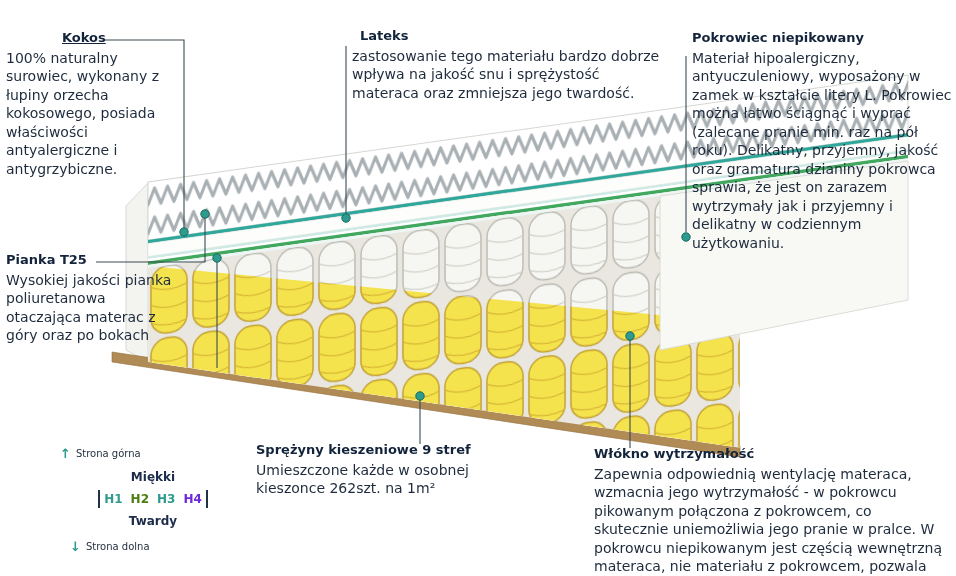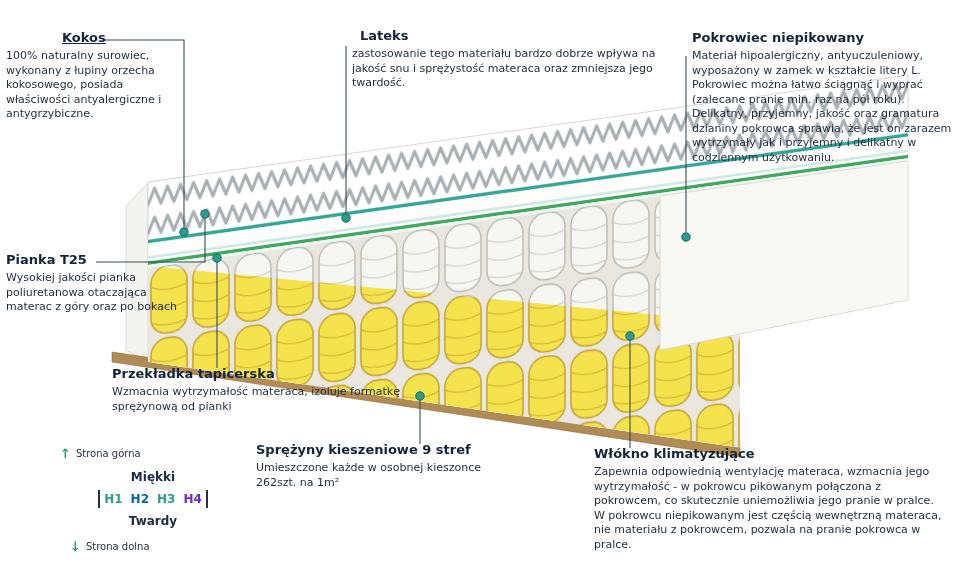--- a/index.html
+++ b/index.html
@@ -3,21 +3,21 @@
 <meta charset="utf-8">
 <style>
   html,body{margin:0;padding:0;background:#fff;}
   .stage{position:relative;width:956px;height:576px;background:#ffffff;overflow:hidden;
          font-family:"DejaVu Sans","Liberation Sans",sans-serif;color:#1e2b3c;}
   .art{position:absolute;left:0;top:0;z-index:0;}
   .txt{position:absolute;z-index:2;}
   .header{left:108px;right:4px;top:7px;font-size:12.5px;font-weight:bold;color:#2f9e8a;
           text-align:center;letter-spacing:0.2px;}
   .callout h3{font-size:13px;font-weight:bold;color:#12233b;margin:0 0 4px 0;}
-  .callout p{font-size:11px;line-height:1.32;margin:0;color:#1e2b3c;}
+  .callout p{font-size:14px;line-height:1.32;margin:0;color:#1e2b3c;}
   .kokos{left:6px;top:30px;width:182px;}
   .kokos h3{padding-left:56px;text-decoration:underline;}
   .lateks{left:352px;top:28px;width:318px;}
   .lateks h3{padding-left:8px;}
   .pokrowiec{left:692px;top:30px;width:262px;}
   .pianka{left:6px;top:252px;width:172px;}
   .przekladka{left:112px;top:366px;width:292px;}
   .sprezyny{left:256px;top:442px;width:258px;}
   .sprezyny p{margin-bottom:4px;}
   .wlokno{left:594px;top:446px;width:352px;}
@@ -25,21 +25,21 @@
   .side-row{font-size:10px;color:#1e2b3c;display:flex;align-items:center;gap:5px;}
   .side-top{margin-left:46px;}
   .side-bottom{margin-left:56px;margin-top:12px;}
   .arrow{color:#2d9b8e;font-weight:bold;font-size:13px;line-height:1;}
   .track-row{display:flex;align-items:center;gap:6px;margin-top:10px;
              font-weight:bold;font-size:12px;color:#1c2b4a;flex-direction:column;}
   .track{flex:1;display:flex;justify-content:flex-start;align-items:center;
          border-left:2px solid #22304a;border-right:2px solid #22304a;position:relative;height:18px;}
   .track::before{content:"";position:absolute;left:0;right:0;top:50%;border-top:1px solid #22304a;}
   .track span{position:relative;background:#fff;padding:0 4px;line-height:18px;}
-  .c-teal{color:#2d9b8e}.c-gold{color:#0369a1}.c-navy{color:#6d28d9}
+  .c-teal{color:#2d9b8e}.c-gold{color:#4d7c0f}.c-navy{color:#6d28d9}
 </style>
 </head>
 <body>
 
 <div class="stage">
 
   <svg class="art" width="956" height="576" viewBox="0 0 956 576">
     <defs>
       <pattern id="zigp" width="26" height="29" patternUnits="userSpaceOnUse">
         <path d="M0,23 L6.5,7 L13,23 L19.5,7 L26,23" fill="none" stroke="#a9b0b3" stroke-width="3.2" stroke-linecap="round" stroke-linejoin="round"></path>
@@ -117,32 +117,28 @@
   <div class="txt callout lateks">
     <h3>Lateks</h3>
     <p>zastosowanie tego materiału bardzo dobrze wpływa na jakość snu i sprężystość materaca oraz zmniejsza jego twardość.</p>
   </div>
 
   <div class="txt callout pianka">
     <h3>Pianka T25</h3>
     <p>Wysokiej jakości pianka poliuretanowa otaczająca materac z góry oraz po bokach</p>
   </div>
 
-  <div class="txt callout przekladka">
-    <h3>Przekładka tapicerska</h3>
-    <p>Wzmacnia wytrzymałość materaca, izoluje formatkę sprężynową od pianki</p>
-  </div>
 
   <div class="txt callout sprezyny">
     <h3>Sprężyny kieszeniowe 9 stref</h3>
     <p>Umieszczone każde w osobnej kieszonce 262szt. na 1m²</p>
   </div>
 
   <div class="txt callout wlokno">
-    <h3>Włókno klimatyzujące</h3>
+    <h3>Włókno wytrzymałość</h3>
     <p>Zapewnia odpowiednią wentylację materaca, wzmacnia jego wytrzymałość - w pokrowcu pikowanym połączona z pokrowcem, co skutecznie uniemożliwia jego pranie w pralce. W pokrowcu niepikowanym jest częścią wewnętrzną materaca, nie materiału z pokrowcem, pozwala na pranie pokrowca w pralce.</p>
   </div>
 
   <div class="txt scale">
     <div class="side-row side-top">
       <span class="arrow">↑</span>
       <span>Strona górna</span>
     </div>
     <div class="track-row">
       <span>Miękki</span>

